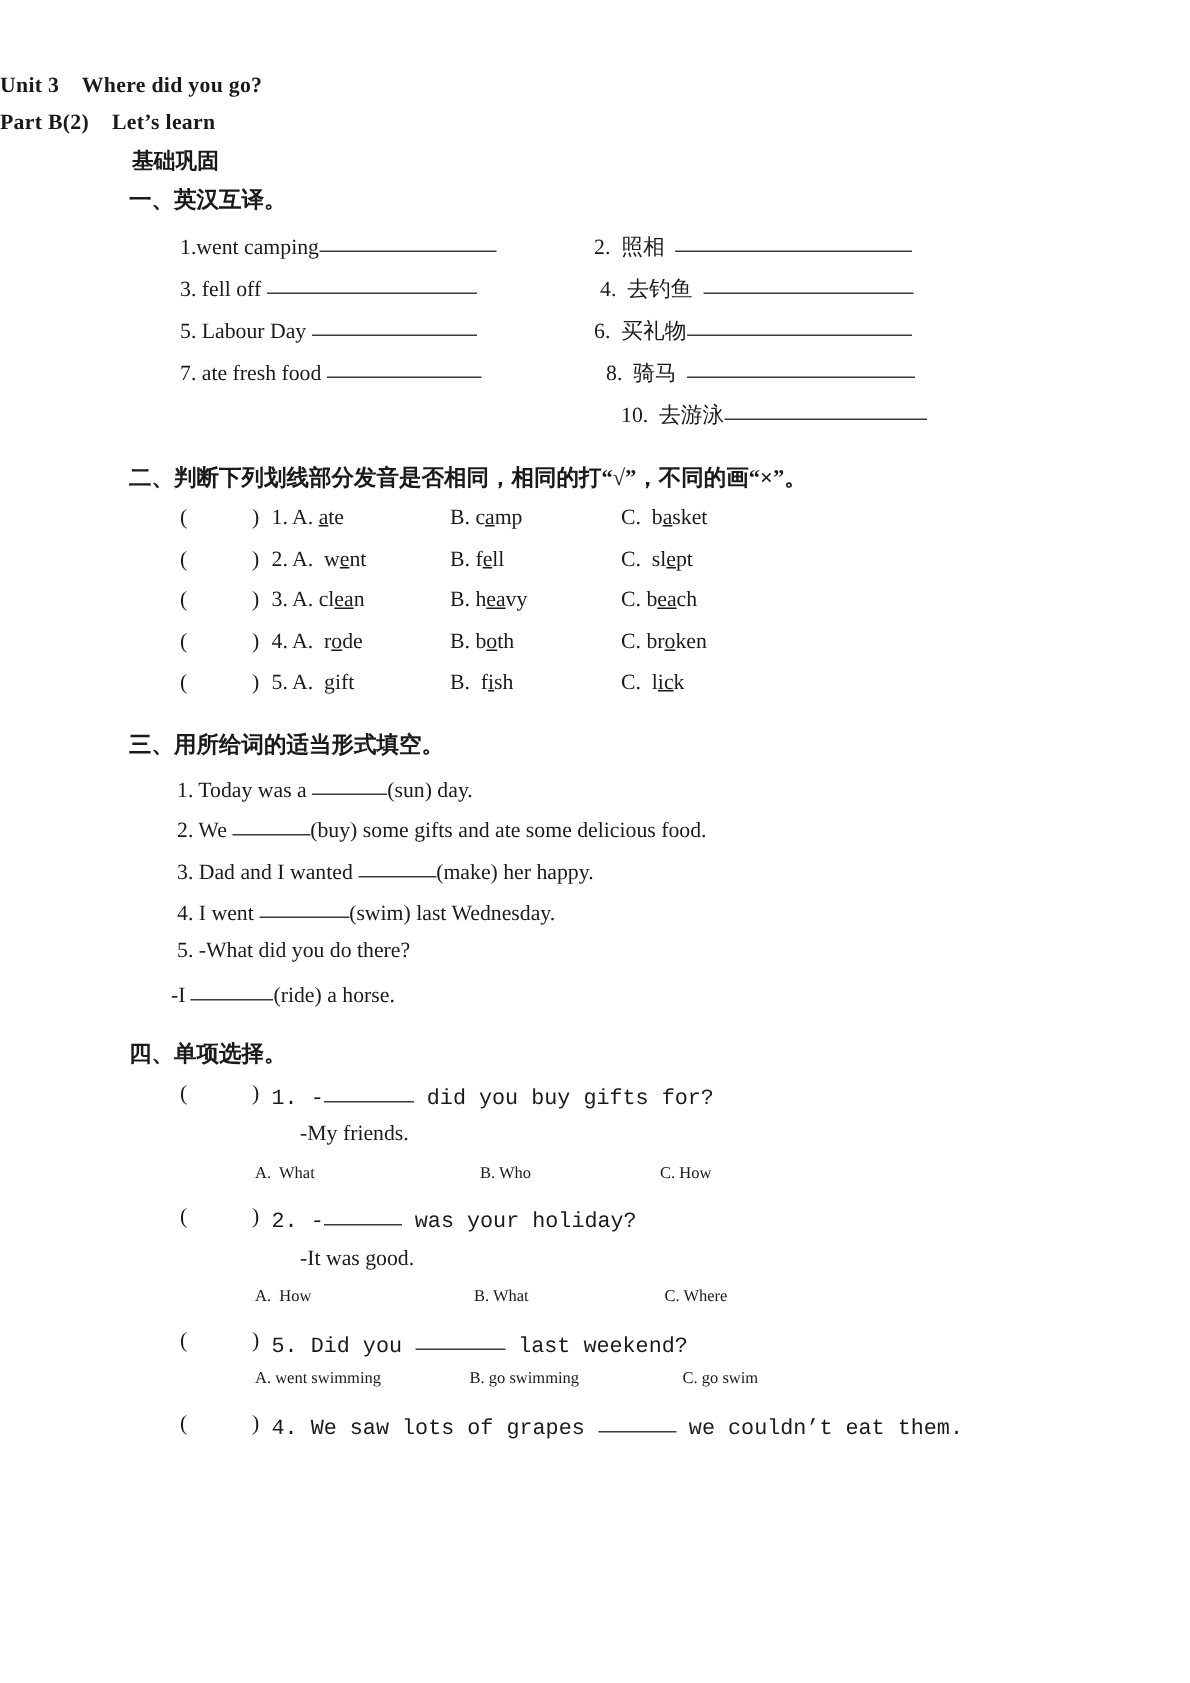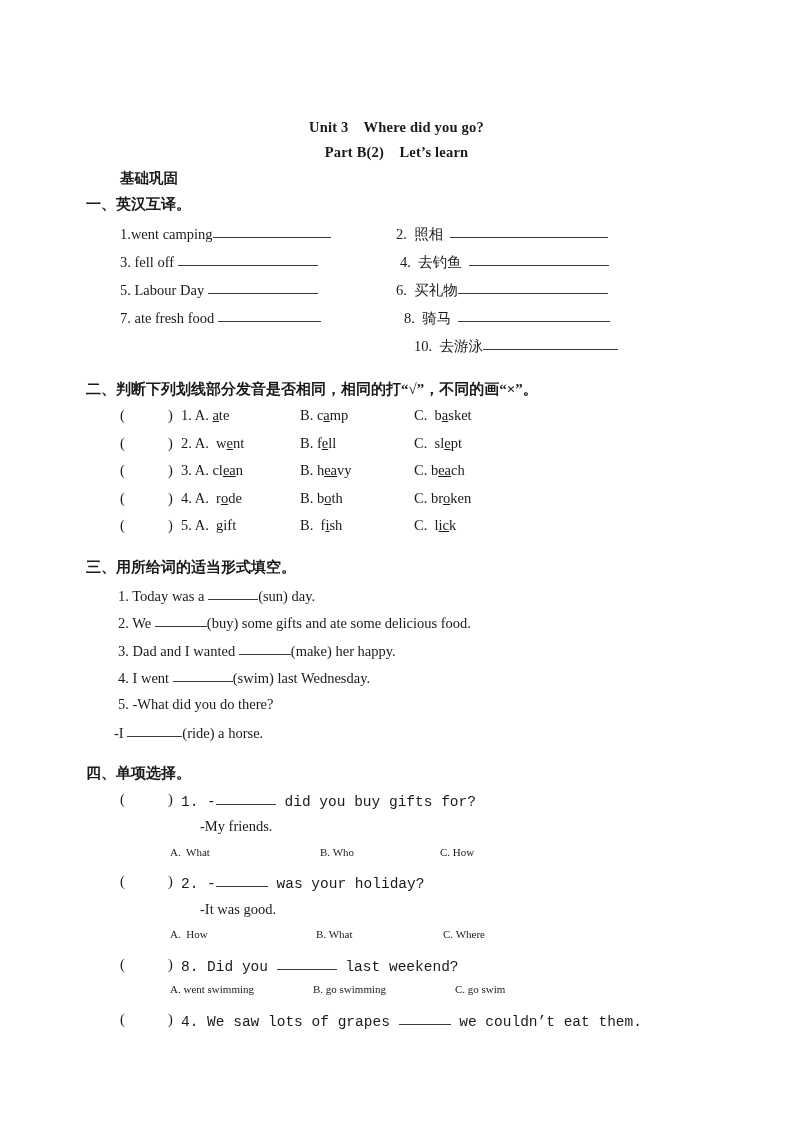--- a/index.html
+++ b/index.html
@@ -17,36 +17,36 @@
   }
   .page {
     position: relative;
     width: 793px;
     height: 1122px;
     padding: 0;
   }
 
   
   .title-block {
-    text-align: center;
-    margin-top: 115px;
+    text-align: left;
+    margin-top: 45px;
   }
   .title-line {
     font-weight: bold;
     font-size: 14.5px;
     line-height: 25px;
     letter-spacing: .2px;
     white-space: pre;
   }
 
   
   .cn-heading {
     font-weight: bold;
     font-size: 14.5px;
-    margin-left: 120px;
+    margin-left: 88px;
     line-height: 26px;
     white-space: pre;
   }
   .sec-heading {
     font-weight: bold;
     font-size: 15px;
     margin-left: 86px;
     line-height: 27px;
     white-space: pre;
   }
@@ -184,18 +184,18 @@
     </div>
 
   <div class="sec-heading" style="margin-top:9px">四、单项选择。</div>
   <div class="mc-list" id="mc-list">
       <div class="mc-q"><span class="paren-open">(</span><span class="paren-close">)</span><span class="mc-stem"><span>1. -</span><span class="blank" style="width:60px"></span><span> did you buy gifts for?</span></span></div>
       <div class="mc-answer">-My friends.</div>
       <div class="mc-opts"><span class="mc-opt-a">A.  What</span><span class="mc-opt-b" style="left:320px">B. Who</span><span class="mc-opt-c" style="left:440px">C. How</span></div>
       <div class="mc-q"><span class="paren-open">(</span><span class="paren-close">)</span><span class="mc-stem"><span>2. -</span><span class="blank" style="width:52px"></span><span> was your holiday?</span></span></div>
       <div class="mc-answer">-It was good.</div>
       <div class="mc-opts"><span class="mc-opt-a">A.  How</span><span class="mc-opt-b" style="left:316px">B. What</span><span class="mc-opt-c" style="left:443px">C. Where</span></div>
-      <div class="mc-q"><span class="paren-open">(</span><span class="paren-close">)</span><span class="mc-stem"><span>8. Did you </span><span class="blank" style="width:60px"></span><span> last weekend?</span></span></div>
+      <div class="mc-q"><span class="paren-open">(</span><span class="paren-close">)</span><span class="mc-stem"><span>5. Did you </span><span class="blank" style="width:60px"></span><span> last weekend?</span></span></div>
       <div class="mc-opts"><span class="mc-opt-a">A. went swimming</span><span class="mc-opt-b" style="left:313px">B. go swimming</span><span class="mc-opt-c" style="left:455px">C. go swim</span></div>
       <div class="mc-q"><span class="paren-open">(</span><span class="paren-close">)</span><span class="mc-stem"><span>4. We saw lots of grapes </span><span class="blank" style="width:52px"></span><span> we couldn’t eat them.</span></span></div>
     </div>
 
 </div>
 
 </body></html>

